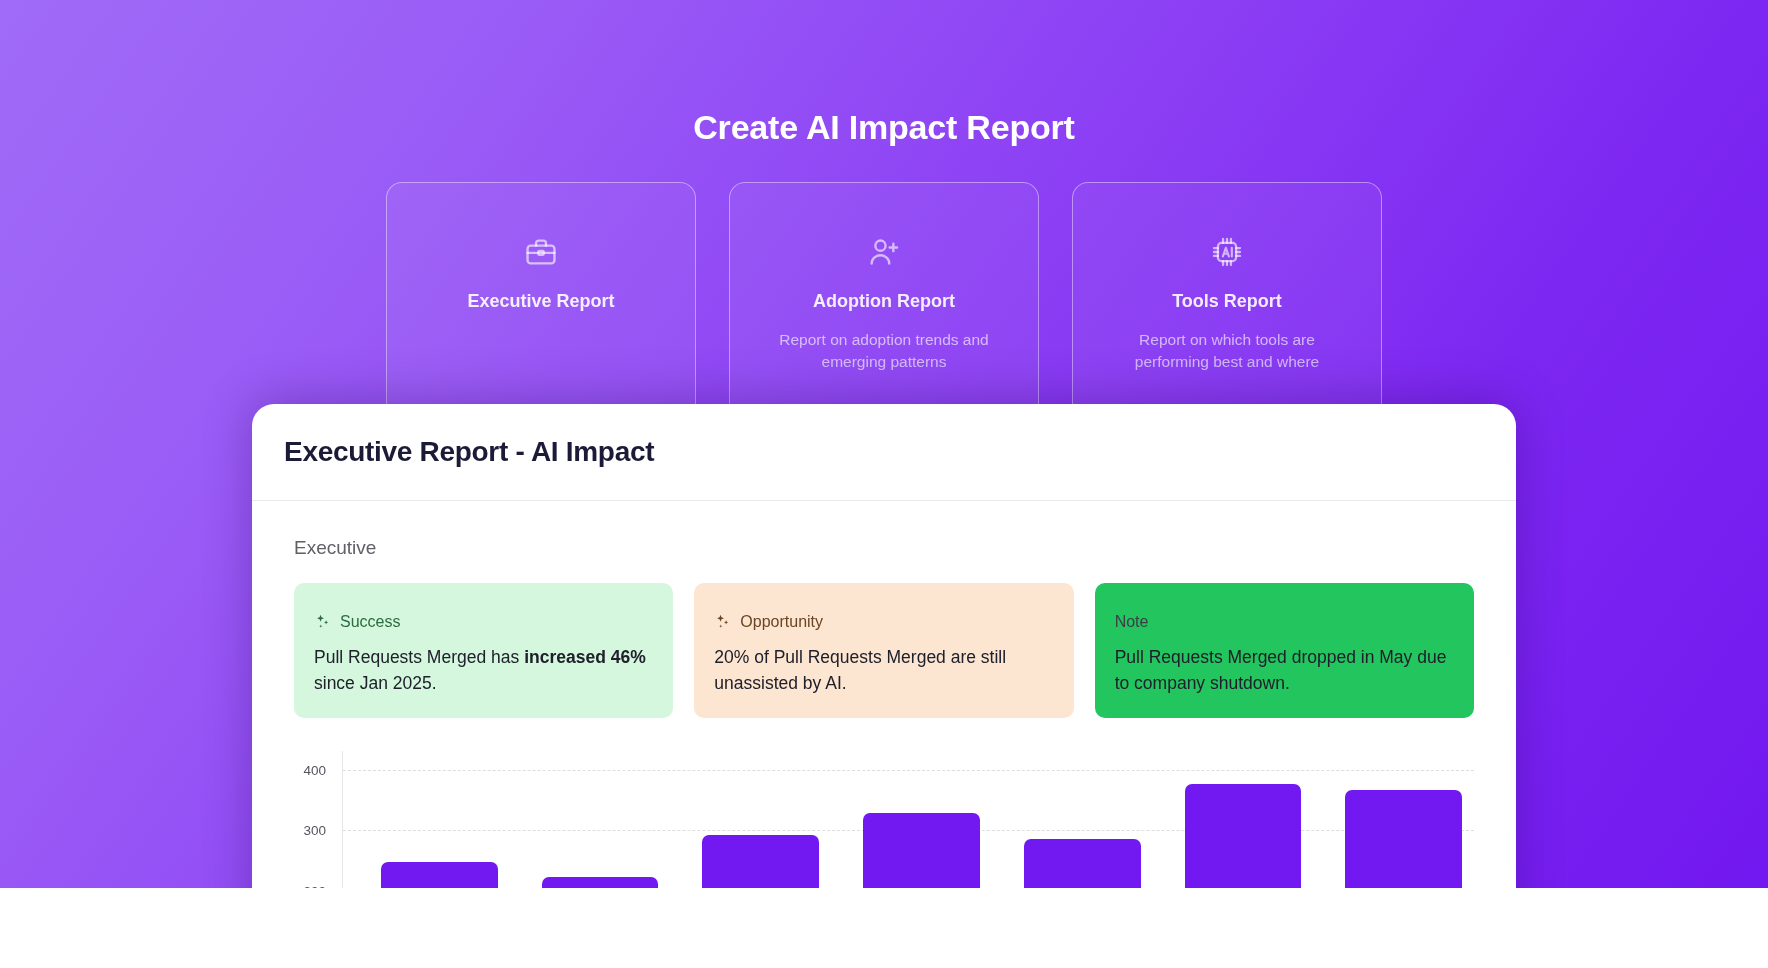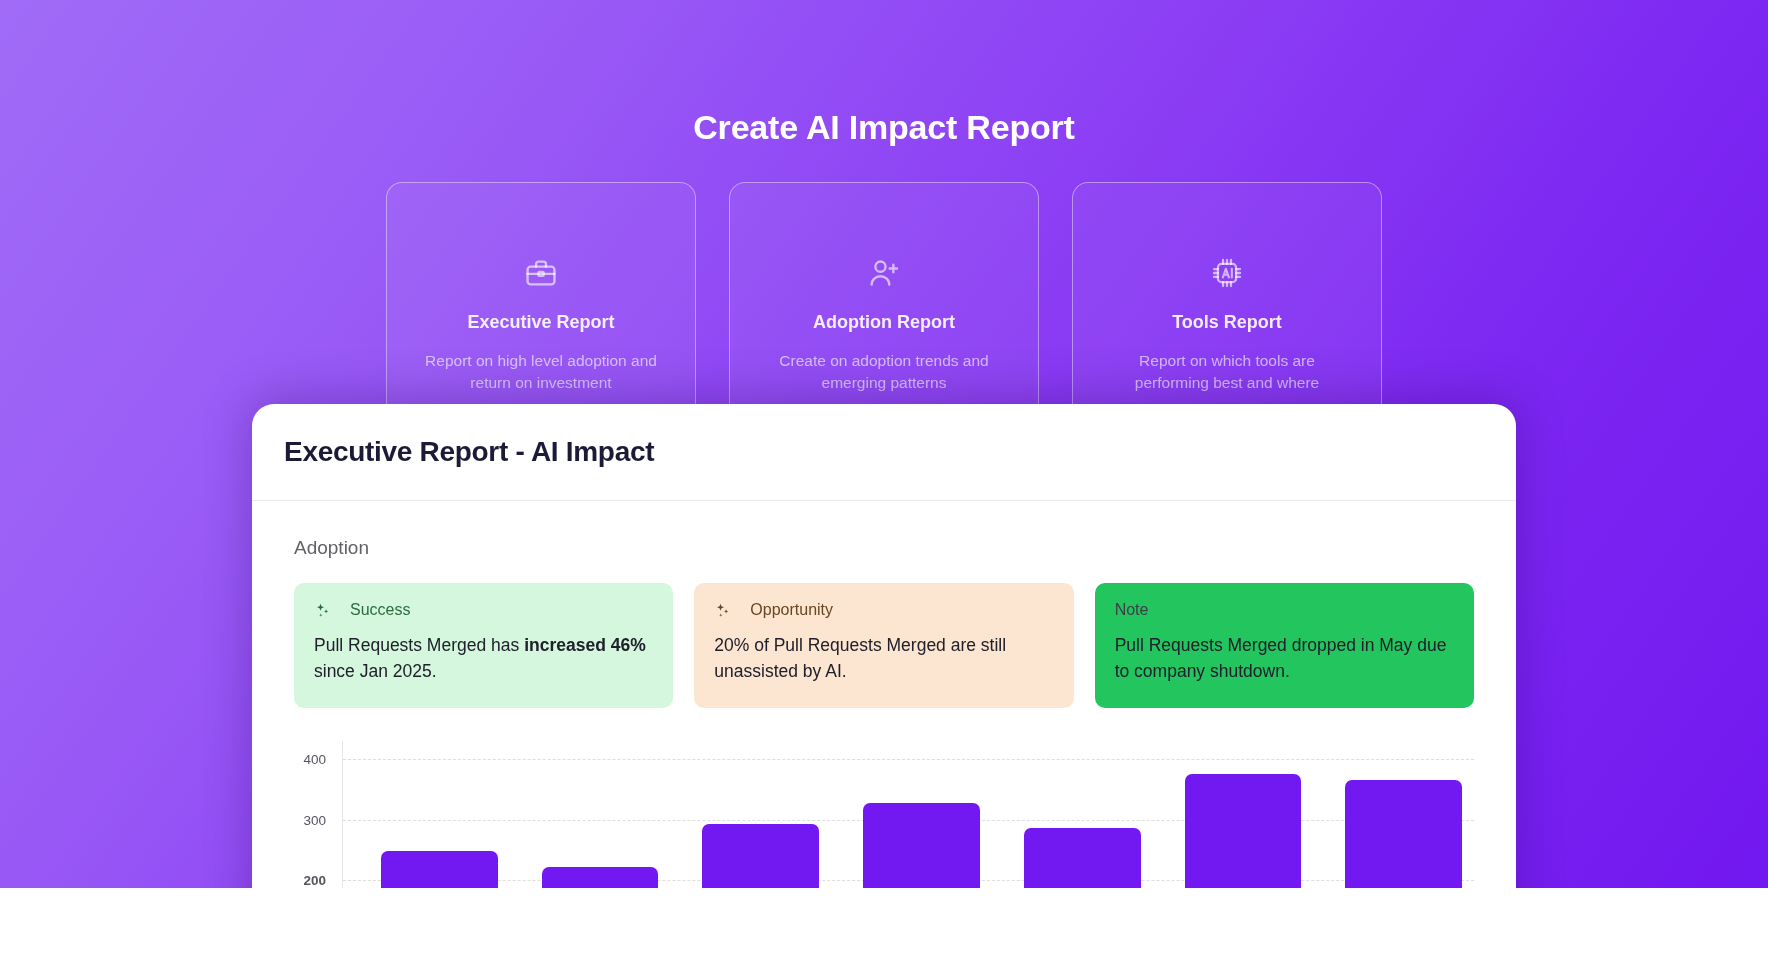--- a/index.html
+++ b/index.html
@@ -35,21 +35,21 @@
   }
   .rcard {
     width: 310px;
     height: 260px;
     border: 1px solid rgba(255,255,255,0.42);
     border-radius: 16px;
     background: rgba(255,255,255,0.05);
     display: flex;
     flex-direction: column;
     align-items: center;
-    padding-top: 73px;
+    padding-top: 52px;
   }
   .rcard .ico {
     width: 34px; height: 34px;
     color: rgba(255,255,255,0.62);
     display: block;
   }
   .rcard .ico svg { display:block; width:100%; height:100%; }
   .rcard .rtitle {
     margin-top: 22px;
     color: rgba(255,255,255,0.90);
@@ -108,23 +108,24 @@
     border-radius: 10px;
     padding: 18px 20px 22px 20px;
     min-height: 125px;
   }
   .insight.success     { background: #d4f7dd; }
   .insight.opportunity { background: #fce6d1; }
   .insight.note        { background: #22c55e; }
 
   .insight-head {
     display: flex;
-    align-items: flex-end;
-    gap: 19px;
+    align-items: flex-start;
+    gap: 9px;
     font-size: 16px;
+    margin-top: 12px;
   }
   .insight.success .insight-head     { color: #2c6b41; }
   .insight.opportunity .insight-head { color: #6a4524; }
   .insight.note .insight-head        { color: #3d3d46; }
   .spark { width: 17px; height: 17px; display:block; flex:0 0 auto; }
   .spark svg { display:block; width:100%; height:100%; }
 
   .insight-text {
     margin-top: 14px;
     font-size: 17.5px;
@@ -189,33 +190,32 @@
     <div class="rcard">
       <span class="ico">
         <svg viewBox="0 0 24 24" fill="none" stroke="currentColor" stroke-width="1.7" stroke-linecap="round" stroke-linejoin="round">
           <rect x="2.5" y="7.5" width="19" height="12.5" rx="2.2"></rect>
           <path d="M8.5 7.5V5.8A1.8 1.8 0 0 1 10.3 4h3.4a1.8 1.8 0 0 1 1.8 1.8v1.7"></path>
           <path d="M2.5 12.6h19"></path>
           <rect x="10.1" y="11.3" width="3.8" height="2.7" rx="0.7"></rect>
         </svg>
       </span>
       <div class="rtitle">Executive Report</div>
-      <div class="rdesc">Report on high level adoption and return on investment</div>
     </div>
 
     <div class="rcard">
       <span class="ico">
         <svg viewBox="0 0 24 24" fill="none" stroke="currentColor" stroke-width="1.7" stroke-linecap="round" stroke-linejoin="round">
           <circle cx="9.5" cy="7.5" r="3.6"></circle>
           <path d="M3.3 20.2c0-3.6 2.8-5.9 6.2-5.9s6.2 2.3 6.2 5.9"></path>
           <path d="M18.6 6.2v5.2M16 8.8h5.2"></path>
         </svg>
       </span>
       <div class="rtitle">Adoption Report</div>
-      <div class="rdesc">Create on adoption trends and emerging patterns</div>
+      <div class="rdesc">Report on adoption trends and emerging patterns</div>
     </div>
 
     <div class="rcard">
       <span class="ico">
         <svg viewBox="0 0 24 24" fill="none" stroke="currentColor" stroke-width="1.6" stroke-linecap="round" stroke-linejoin="round">
           <rect x="5.6" y="5.6" width="12.8" height="12.8" rx="2.4"></rect>
           <path d="M9.2 2.8v2.8M12 2.8v2.8M14.8 2.8v2.8M9.2 18.4v2.8M12 18.4v2.8M14.8 18.4v2.8M2.8 9.2h2.8M2.8 12h2.8M2.8 14.8h2.8M18.4 9.2h2.8M18.4 12h2.8M18.4 14.8h2.8"></path>
           <path d="M9.1 15.1l2.1-6.1 2.1 6.1M9.9 13.2h2.7M15.4 9v6.1" stroke-width="1.5"></path>
         </svg>
       </span>
@@ -226,21 +226,21 @@
   </div>
 
   <div class="modal">
 
     <div class="modal-header">
       <div class="modal-title">Executive Report - AI Impact</div>
     </div>
 
     <div class="modal-body">
 
-      <div class="section-label">Adoption</div>
+      <div class="section-label">Executive</div>
 
       <div class="insights">
 
         <div class="insight success">
           <div class="insight-head">
             <span class="spark">
               <svg viewBox="0 0 24 24" fill="currentColor">
                 <path d="M9.2 2.6l1.35 3.55L14.1 7.5l-3.55 1.35L9.2 12.4 7.85 8.85 4.3 7.5l3.55-1.35z"></path>
                 <path d="M17.1 10.3l.8 2.1 2.1.8-2.1.8-.8 2.1-.8-2.1-2.1-.8 2.1-.8z"></path>
                 <path d="M9.6 16.3l.62 1.62 1.62.62-1.62.62-.62 1.62-.62-1.62-1.62-.62 1.62-.62z"></path>

